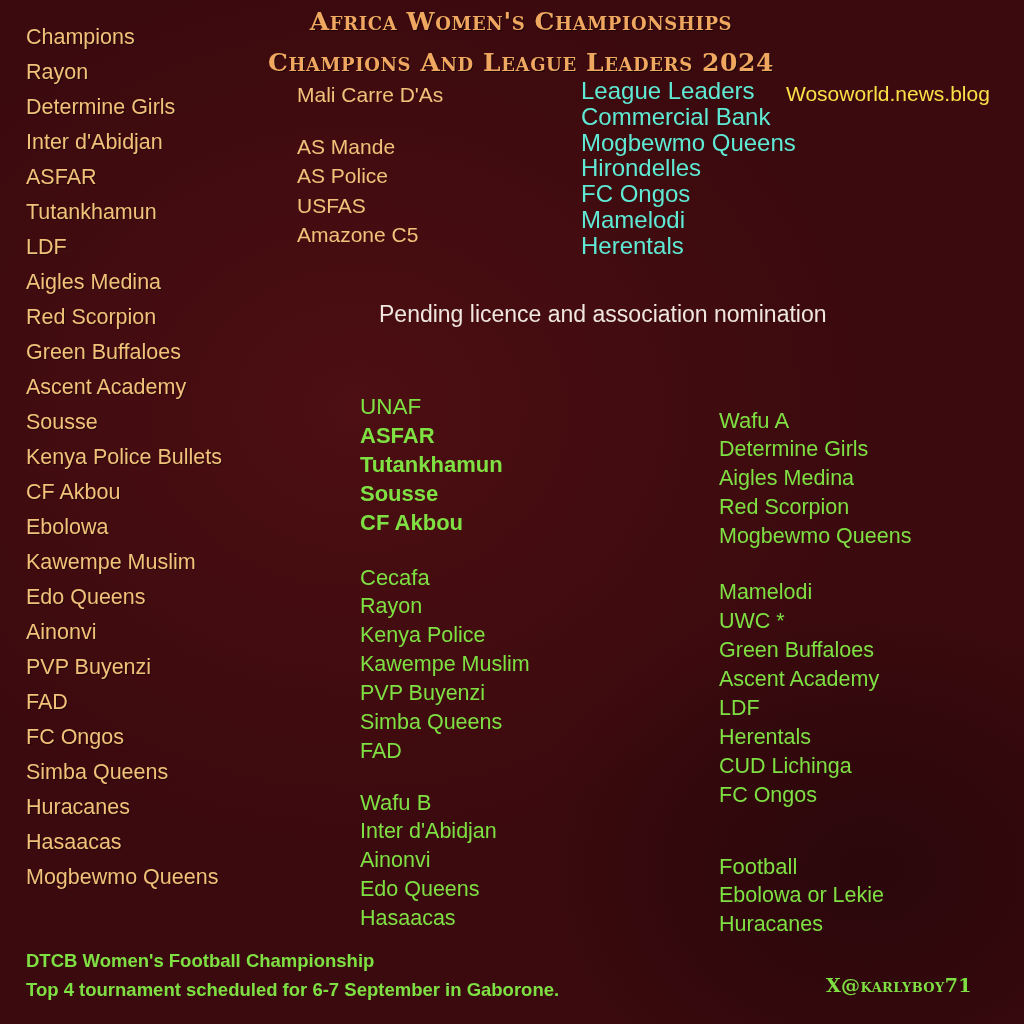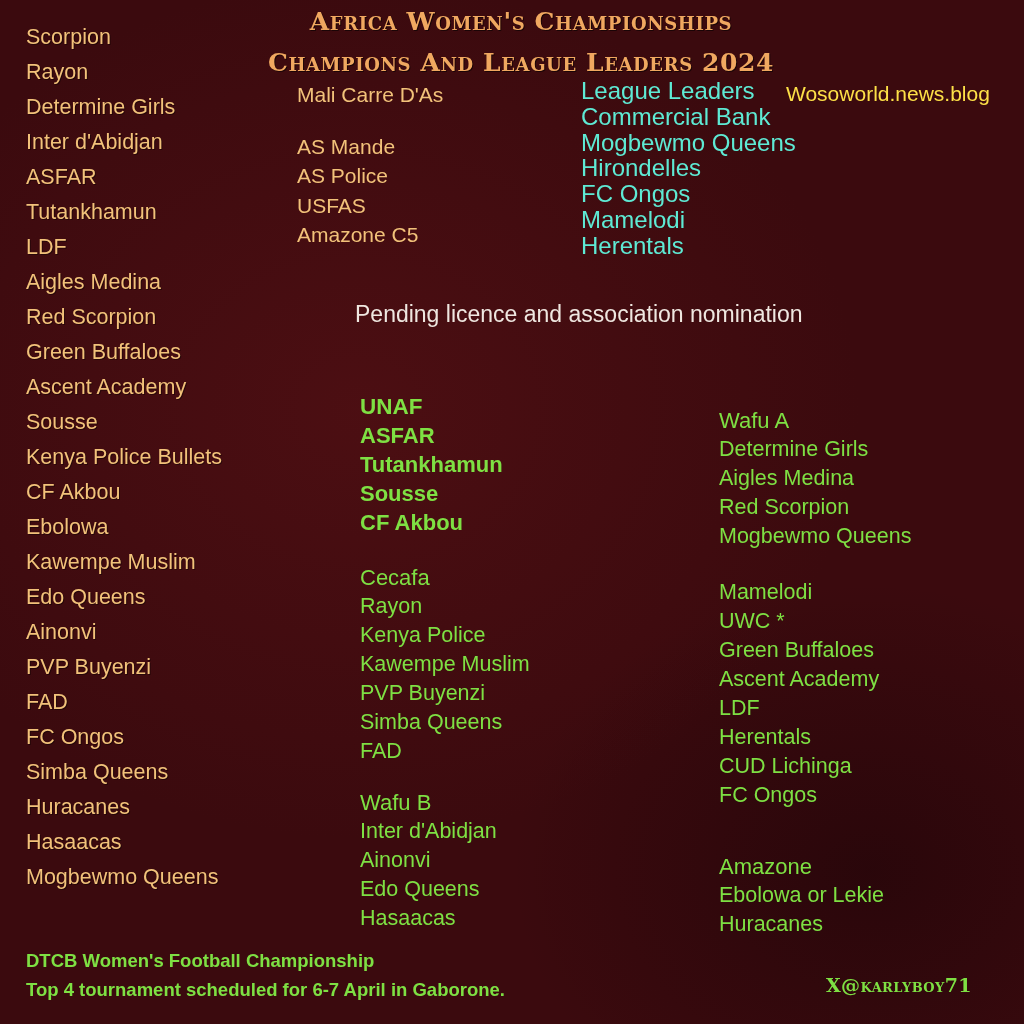--- a/index.html
+++ b/index.html
@@ -117,20 +117,21 @@
     color: #efe7e0;
     font-size: 25px;
     line-height: 34px;
     white-space: nowrap;
   }
   .cwcl-head .h2 {
     color: #efe7e0;
     font-size: 23px;
     line-height: 33px;
     white-space: nowrap;
+    margin-left: 24px;
   }
 
   
   .qual-mid {
     position: absolute;
     left: 360px;
     top: 392px;
     width: 300px;
   }
   .qual-right {
@@ -141,21 +142,21 @@
     margin-top: 36px;
   }
   .group { margin-bottom: 0; }
   .group-title {
     color: #7ee043;
     font-size: 22px;
     line-height: 29px;
     white-space: nowrap;
   }
   .group-title.bold {
-    font-weight: bold;
+    font-weight: normal;
     font-size: 22.5px;
     line-height: 29px;
   }
   .group .member {
     color: #7ee043;
     font-size: 21.5px;
     line-height: 29px;
     white-space: nowrap;
   }
   .group .member.bold {
@@ -200,21 +201,21 @@
 
 <div class="page">
   <div class="bg-overlay"></div>
 
   <div class="title-block">
     <div class="title-line l1">Africa Women's Championships</div>
     <div class="title-line l2">Champions and League Leaders 2024</div>
   </div>
 
   <div class="champions-col">
-    <div class="item">Scorpion</div>
+    <div class="item">Champions</div>
     <div class="item">Rayon</div>
     <div class="item">Determine Girls</div>
     <div class="item">Inter d'Abidjan</div>
     <div class="item">ASFAR</div>
     <div class="item">Tutankhamun</div>
     <div class="item">LDF</div>
     <div class="item">Aigles Medina</div>
     <div class="item">Red Scorpion</div>
     <div class="item">Green Buffaloes</div>
     <div class="item">Ascent Academy</div>
@@ -301,24 +302,24 @@
       <div class="member">UWC *</div>
       <div class="member">Green Buffaloes</div>
       <div class="member">Ascent Academy</div>
       <div class="member">LDF</div>
       <div class="member">Herentals</div>
       <div class="member">CUD  Lichinga</div>
       <div class="member">FC Ongos</div>
     </div>
     <div class="group-spacer-4"></div>
     <div class="group">
-      <div class="group-title">Amazone</div>
+      <div class="group-title">Football</div>
       <div class="member">Ebolowa or Lekie</div>
       <div class="member">Huracanes</div>
     </div>
   </div>
 
   <div class="footer-left">
     <div class="line">DTCB Women's Football Championship</div>
-    <div class="line">Top 4 tournament scheduled for 6-7 April in Gaborone.</div>
+    <div class="line">Top 4 tournament scheduled for 6-7 September in Gaborone.</div>
   </div>
   <div class="footer-handle">X@karlyboy71</div>
 </div>
 
 </body></html>

